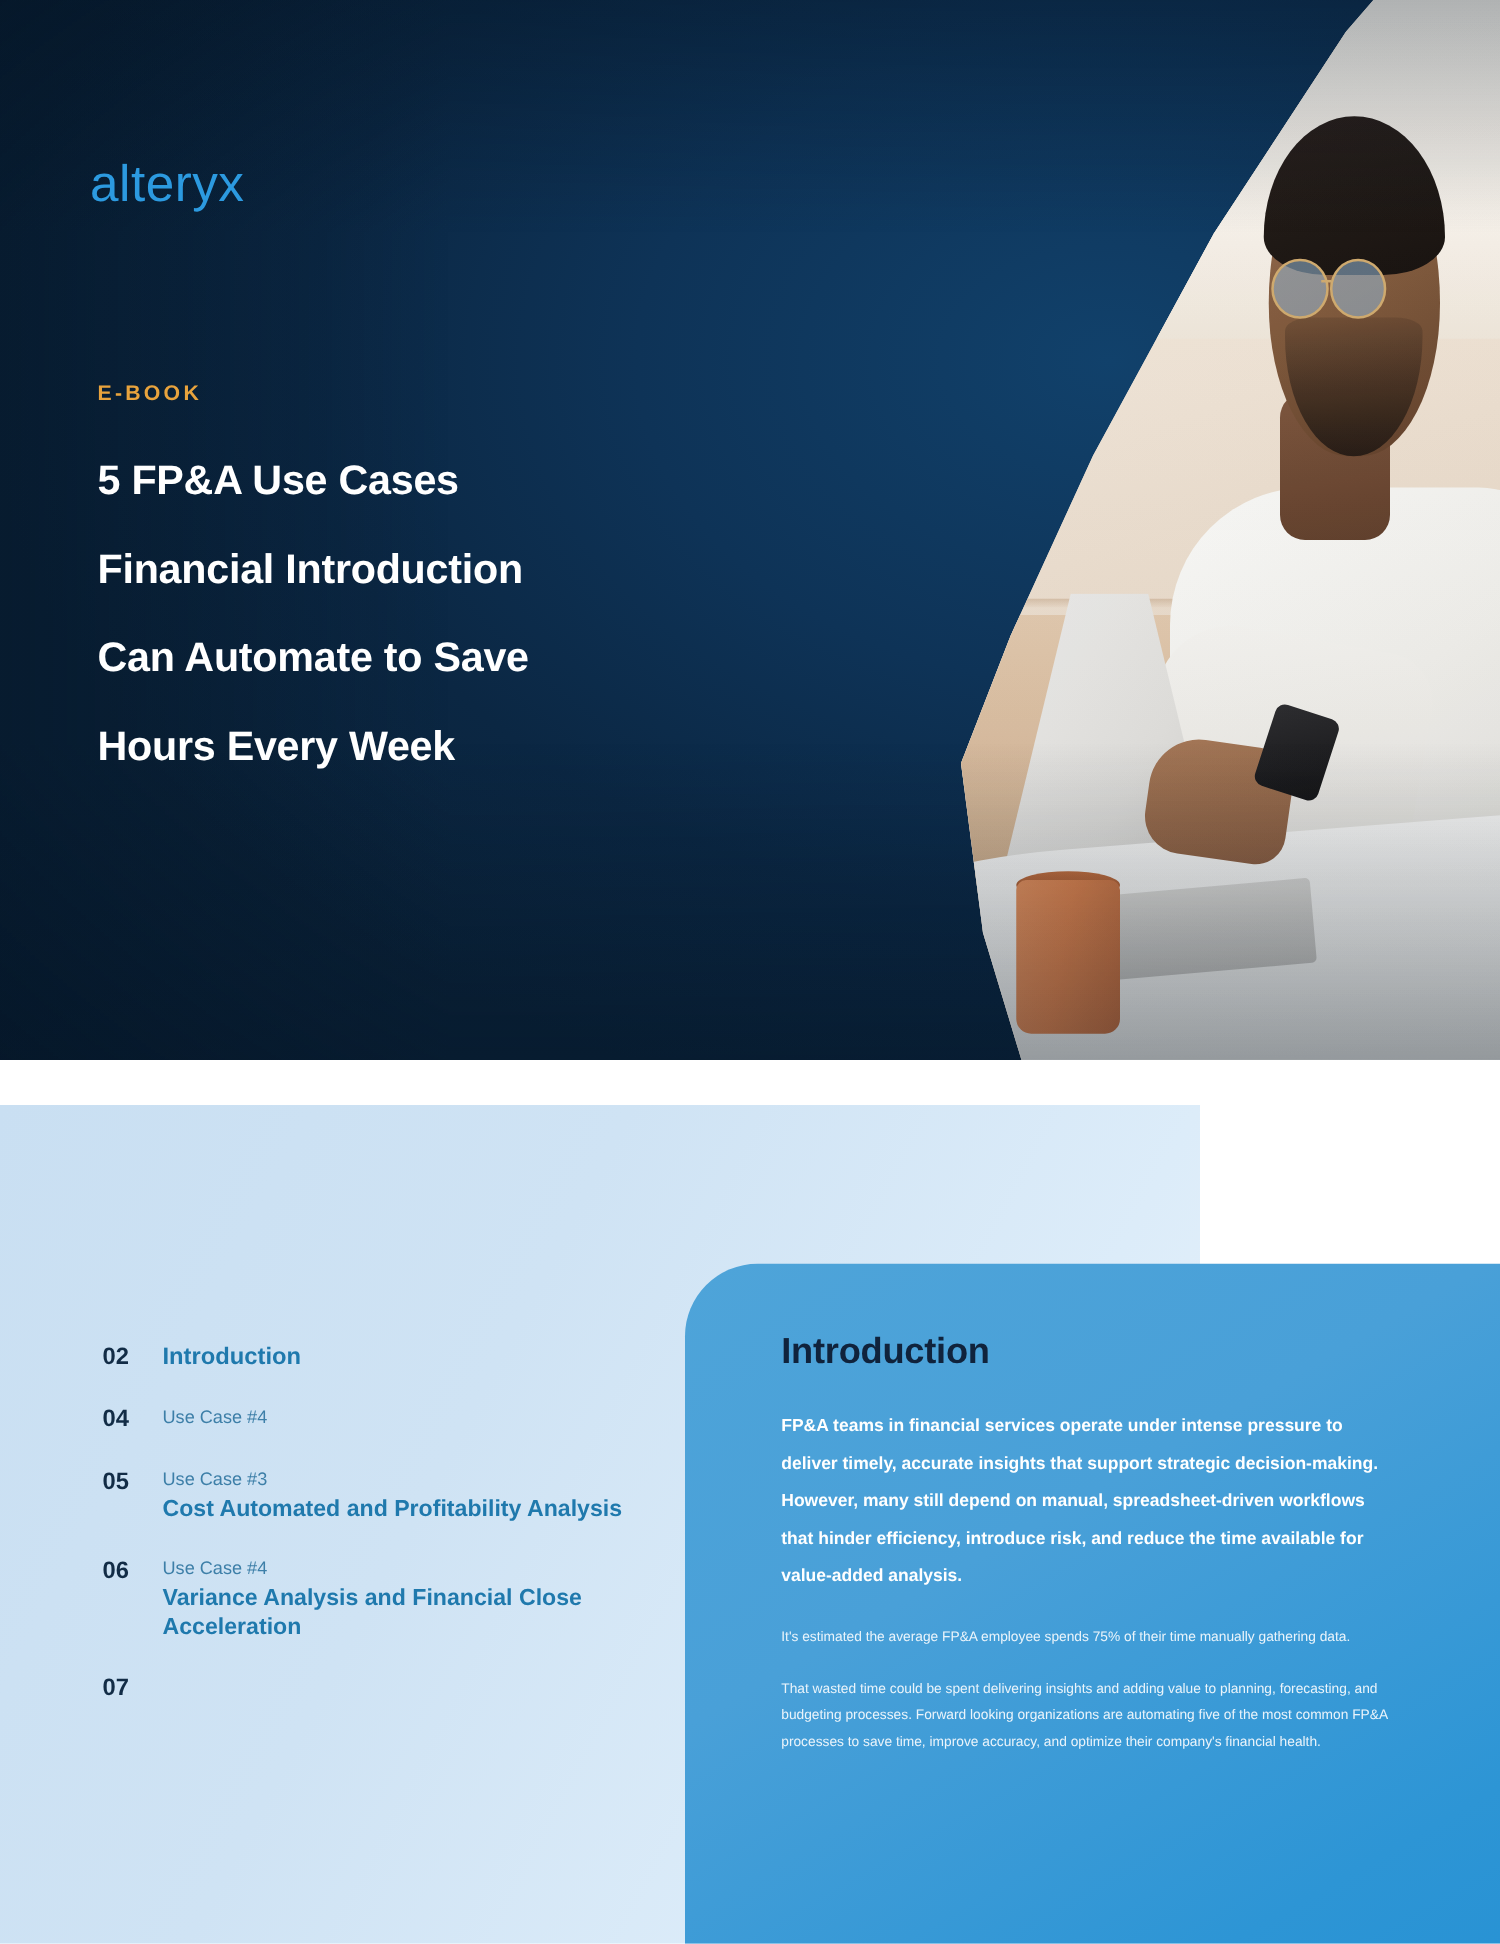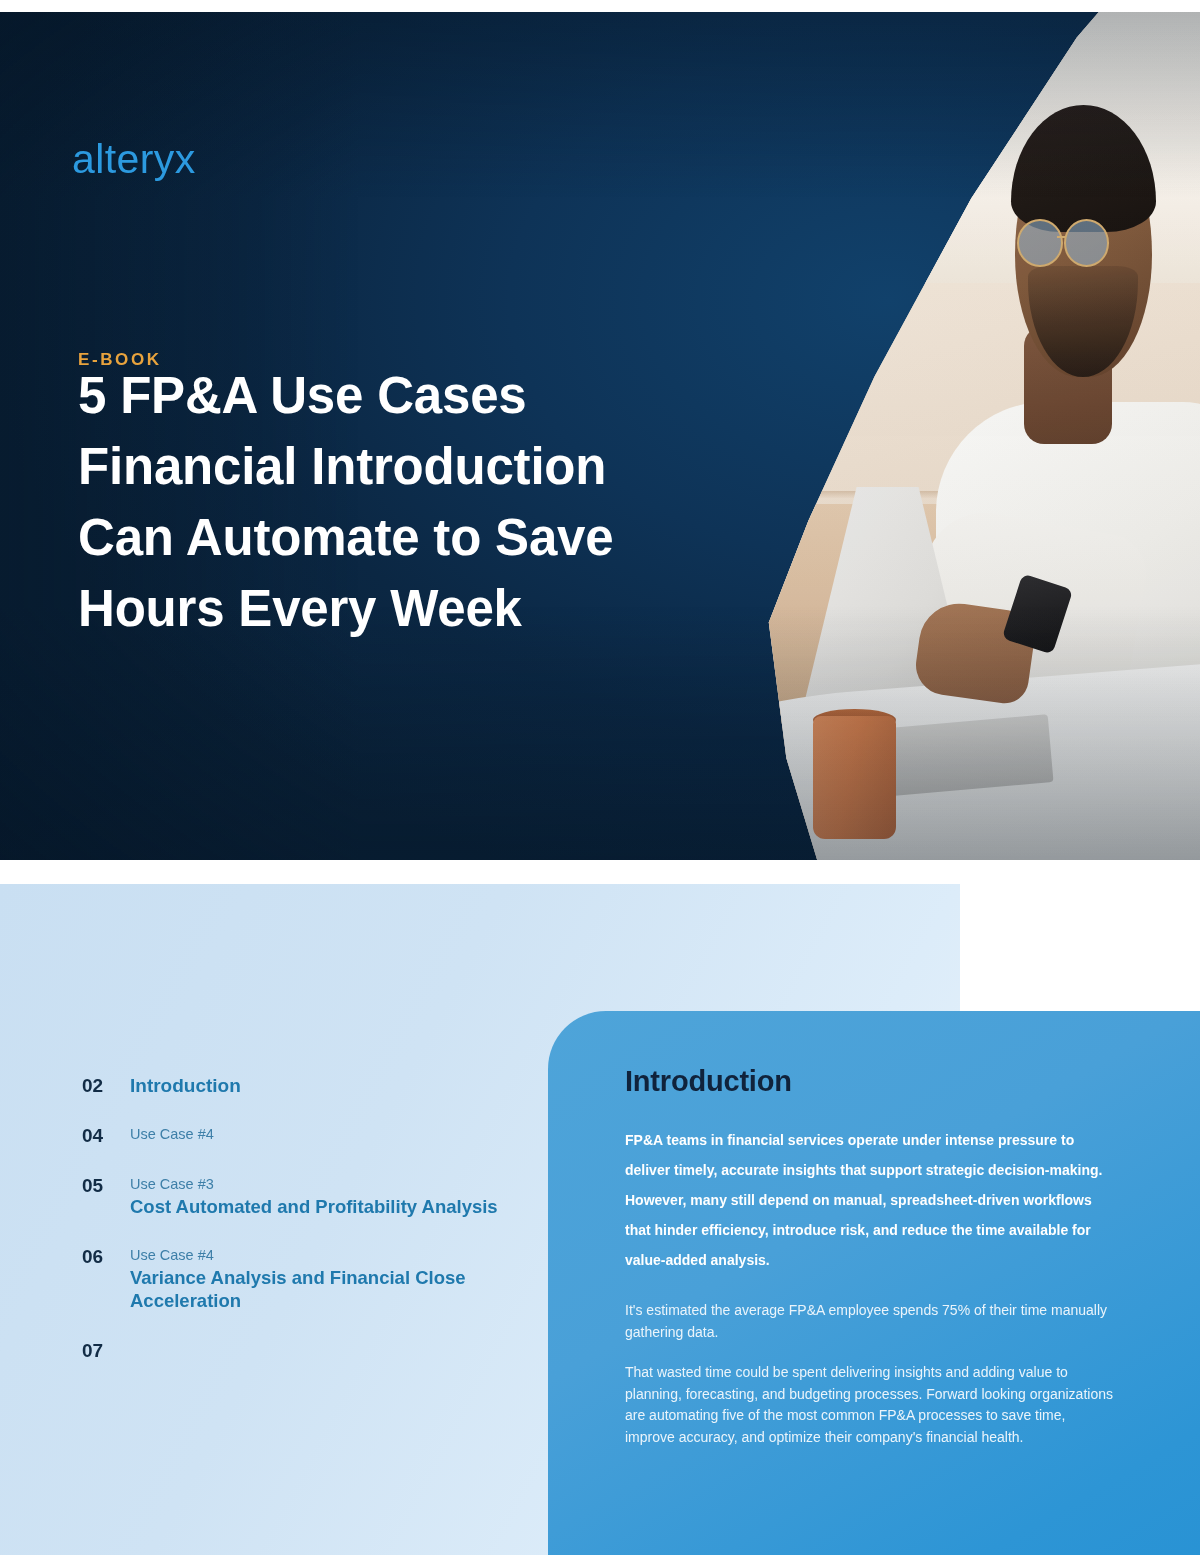--- a/index.html
+++ b/index.html
@@ -21,21 +21,21 @@
     width: 1200px;
     height: 1555px;
     background: #ffffff;
     overflow: hidden;
   }
 
   
   .hero {
     position: absolute;
     left: 0;
-    top: 12px;
+    top: 0;
     width: 1200px;
     height: 848px;
     background:
       radial-gradient(ellipse 900px 620px at 74% 34%, #11416b 0%, #0e3357 42%, #0b2743 72%, #0a2239 100%);
     overflow: hidden;
   }
   .hero-vignette {
     position: absolute;
     inset: 0;
     background:
@@ -181,29 +181,28 @@
   }
 
   .eyebrow {
     position: absolute;
     left: 78px;
     top: 305px;
     font-size: 17px;
     font-weight: 700;
     letter-spacing: 2.6px;
     color: #e8a33d;
-    margin-top: 33px;
   }
 
   .hero-title {
     position: absolute;
     left: 78px;
     top: 348px;
     width: 700px;
-    font-size: 51px;
+    font-size: 33px;
     line-height: 71px;
     font-weight: 700;
     color: #ffffff;
     letter-spacing: -0.2px;
   }
   .hero-title .ln { display: block; white-space: nowrap; }
 
   
   .lower {
     position: absolute;
@@ -271,21 +270,21 @@
     letter-spacing: -0.2px;
   }
   .intro-lead {
     font-size: 14px;
     line-height: 30px;
     font-weight: 700;
     color: #ffffff;
     margin: 0 0 25px 0;
   }
   .intro-body {
-    font-size: 14px;
+    font-size: 11px;
     line-height: 21.5px;
     font-weight: 400;
     color: #eaf4fb;
     margin: 0 0 19px 0;
   }
   .intro-body:last-child { margin-bottom: 0; }
 </style>
 </head>
 <body>
 

